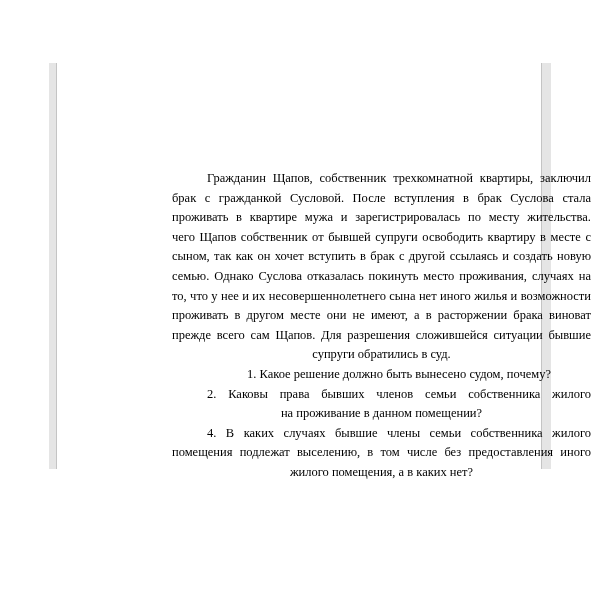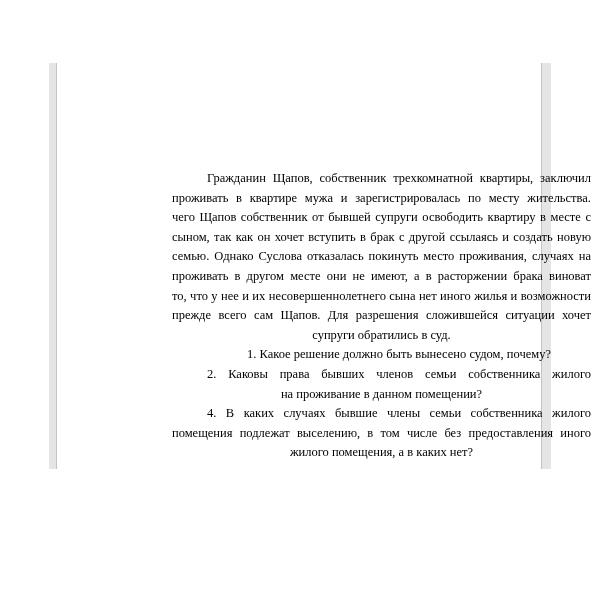--- a/index.html
+++ b/index.html
@@ -69,27 +69,28 @@
 </head>
 <body>
 
 <div class="screen">
   <div class="canvas-strip left"></div>
   <div class="canvas-strip right"></div>
   <div class="doc-page">
     <div class="text-block">
         <div class="paragraph">
           <div class="line first">Гражданин Щапов, собственник трехкомнатной квартиры, заключил</div>
+          <div class="line">брак с гражданкой Сусловой. После вступления в брак Суслова стала</div>
           <div class="line">проживать в квартире мужа и зарегистрировалась по месту жительства. Вскоре</div>
           <div class="line">чего Щапов собственник от бывшей супруги освободить квартиру в месте с</div>
           <div class="line">сыном, так как он хочет вступить в брак с другой ссылаясь и создать новую</div>
           <div class="line">семью. Однако Суслова отказалась покинуть место проживания, случаях на</div>
+          <div class="line">то, что у нее и их несовершеннолетнего сына нет иного жилья и возможности</div>
           <div class="line">проживать в другом месте они не имеют, а в расторжении брака виноват</div>
-          <div class="line">то, что у нее и их несовершеннолетнего сына нет иного жилья и возможности</div>
-          <div class="line">прежде всего сам Щапов. Для разрешения сложившейся ситуации хочет</div>
+          <div class="line">прежде всего сам Щапов. Для разрешения сложившейся ситуации бывшие</div>
           <div class="line last">супруги обратились в суд.</div>
         </div>
         <div class="paragraph">
           <div class="line first last">1. Какое решение должно быть вынесено судом, почему?</div>
         </div>
         <div class="paragraph">
           <div class="line first">2. Каковы права бывших членов семьи собственника жилого помещения</div>
           <div class="line last">на проживание в данном помещении?</div>
         </div>
         <div class="paragraph">

